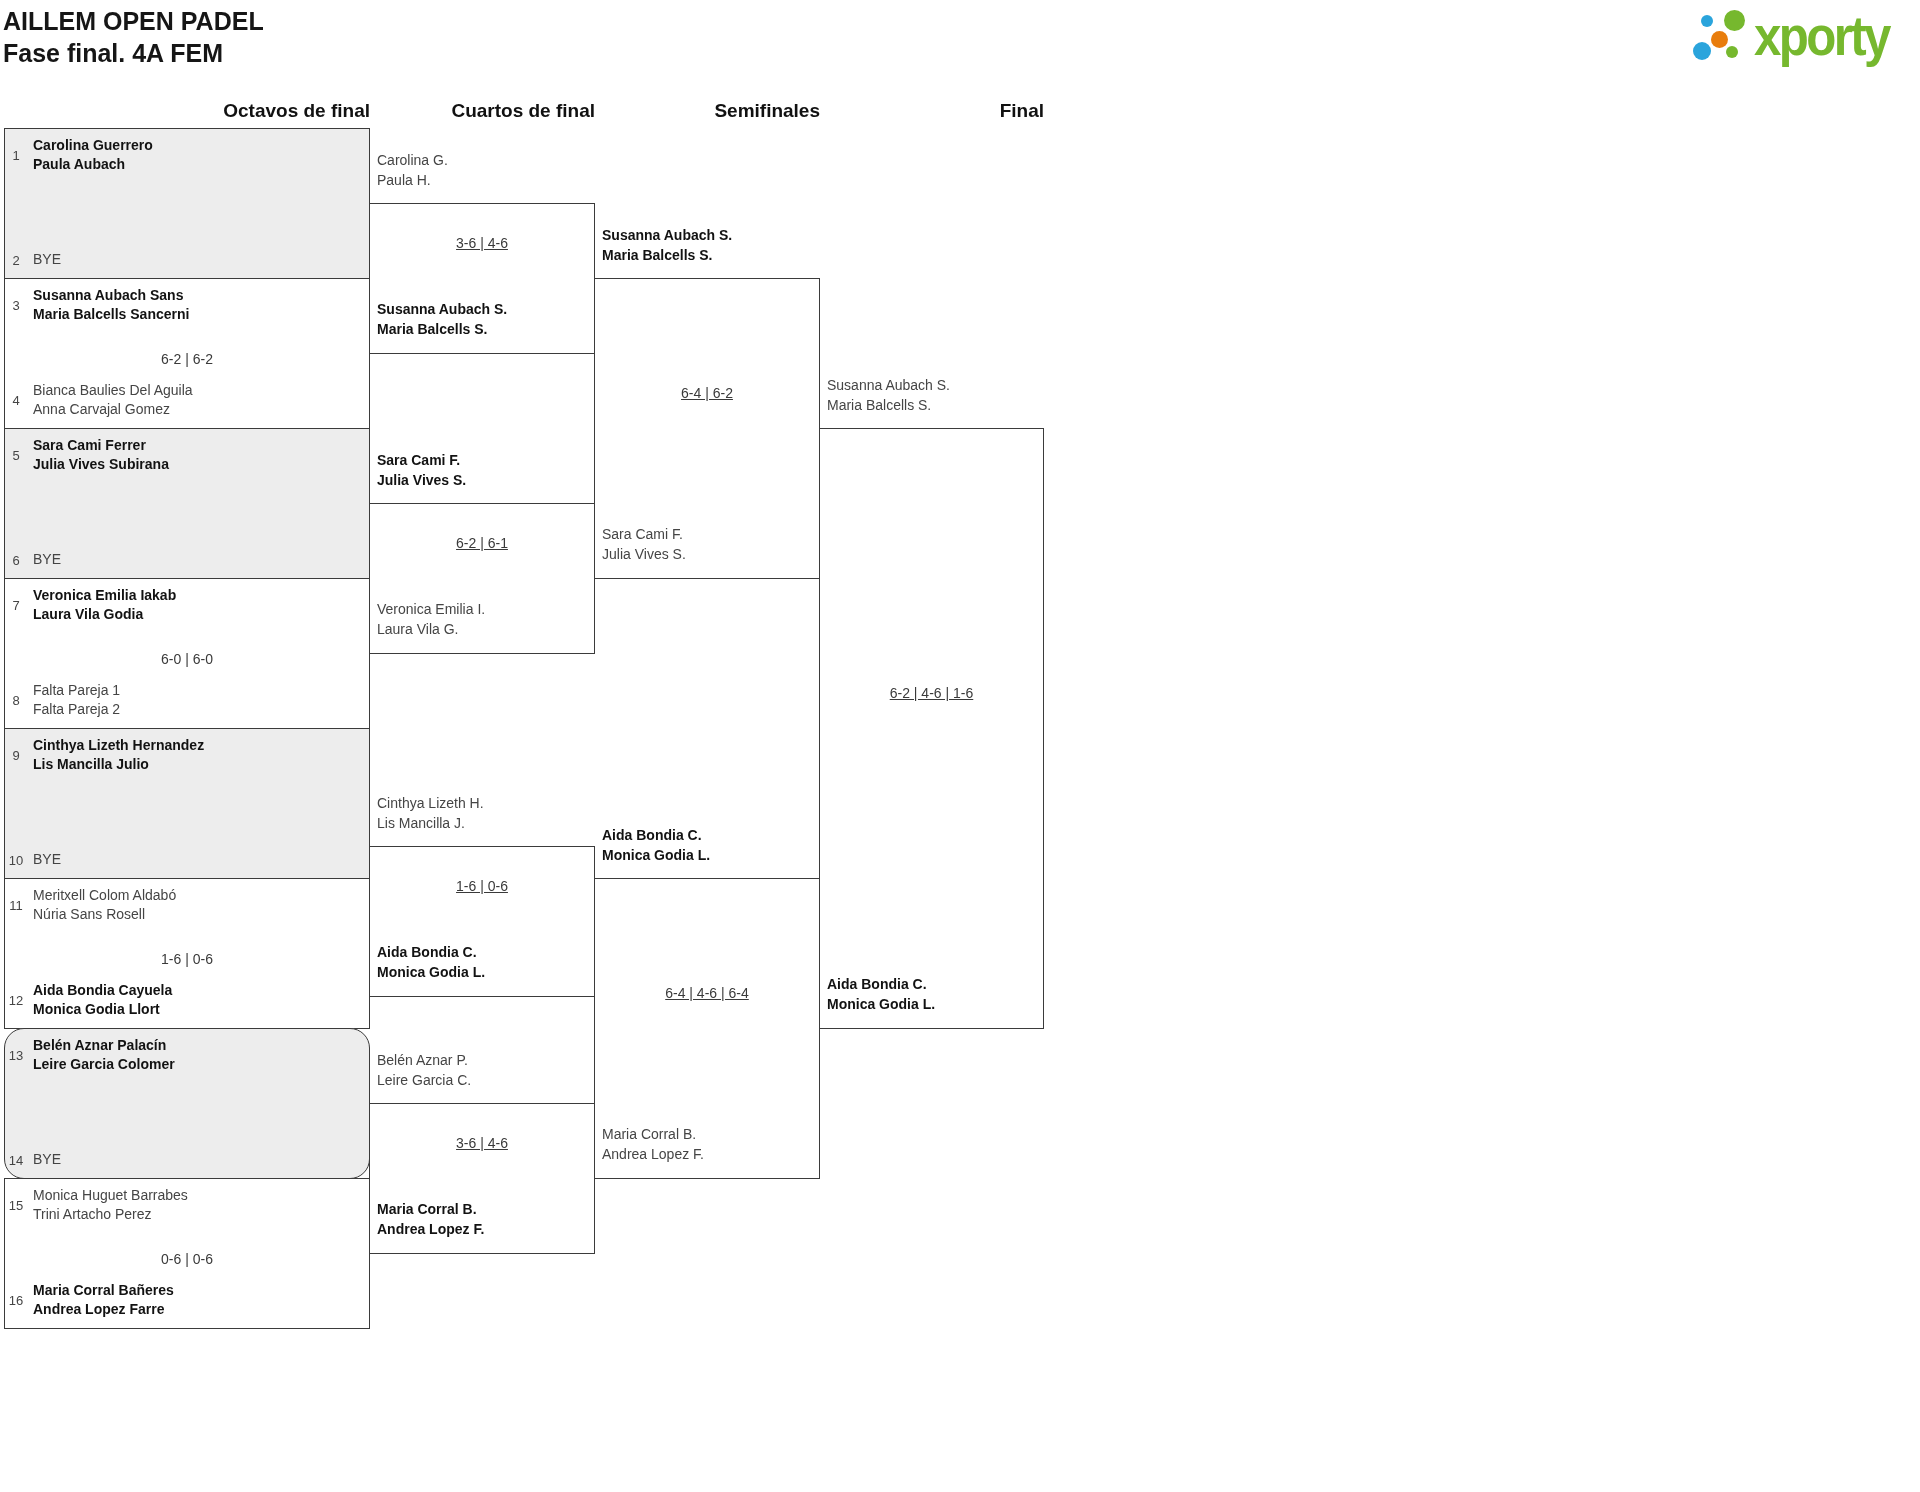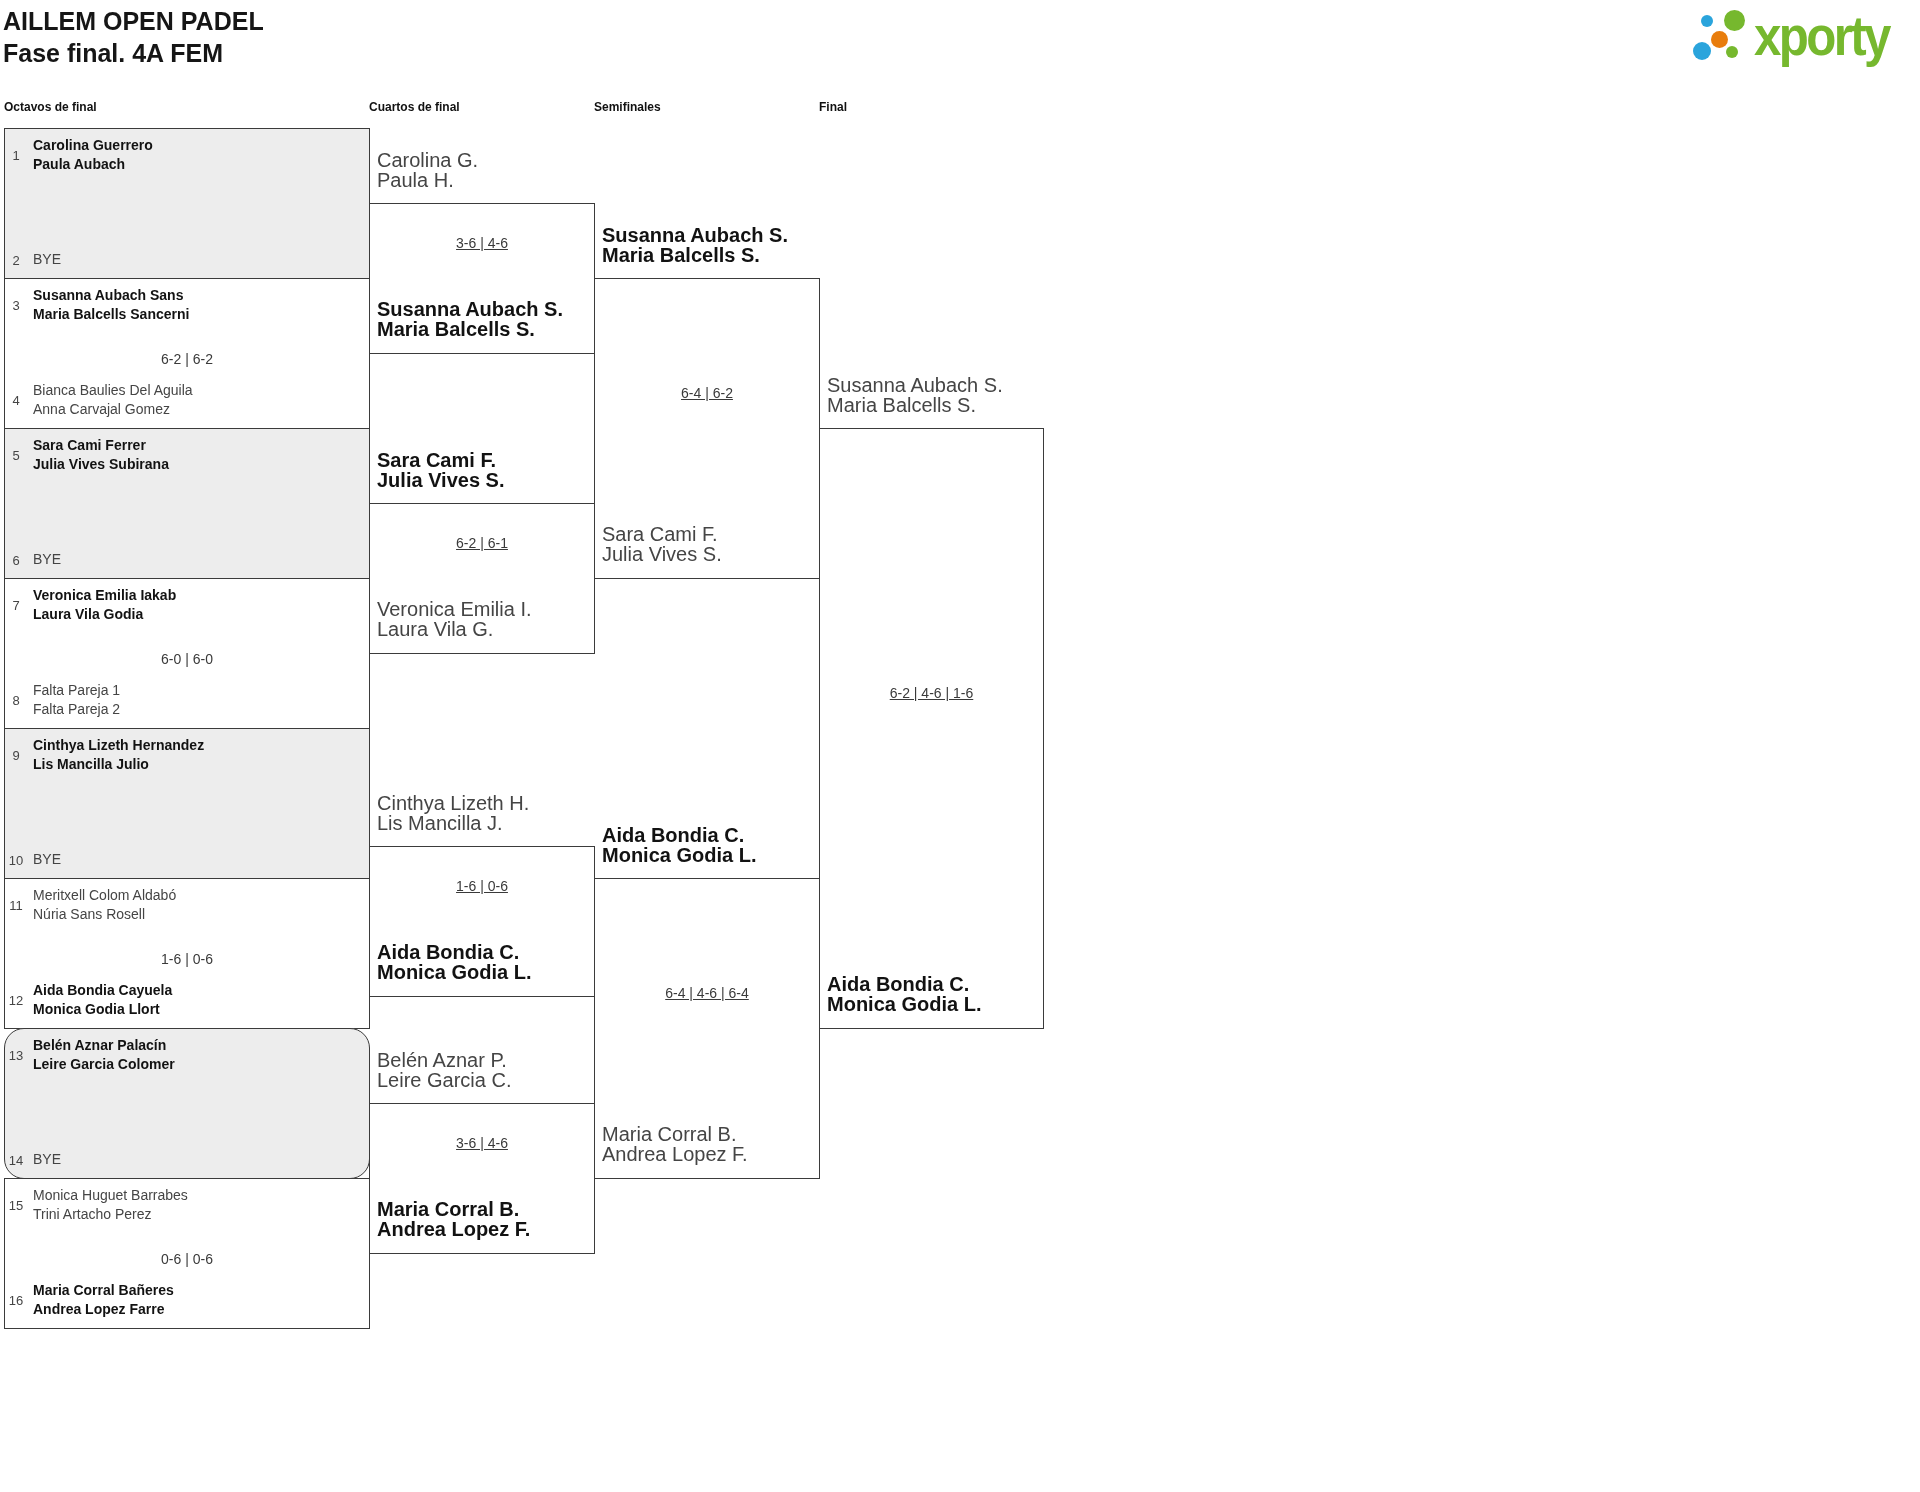--- a/index.html
+++ b/index.html
@@ -15,21 +15,21 @@
   .dot.blue-s {left:11px;top:15px;width:12px;height:12px;background:#2aa4dc;}
   .dot.green-b{left:34px;top:10px;width:21px;height:21px;background:#76b82e;}
   .dot.orange {left:21px;top:31px;width:17px;height:17px;background:#e87d0d;}
   .dot.blue-b {left:3px; top:42px;width:18px;height:18px;background:#2aa4dc;}
   .dot.green-s{left:36px;top:46px;width:12px;height:12px;background:#76b82e;}
   .wordmark{
     position:absolute;left:64px;top:8px;font-size:56px;font-weight:700;color:#76b82e;
     letter-spacing:-3px;transform:scaleX(.88);transform-origin:left top;line-height:1;
   }
   
-  .rh{position:absolute;top:100px;font-size:12px;font-weight:600;color:#111;text-align:left;}
+  .rh{position:absolute;top:100px;font-size:19px;font-weight:600;color:#111;text-align:right;}
   .rh.r0{left:4px;  width:366px;}
   .rh.r1{left:369px;width:226px;}
   .rh.r2{left:594px;width:226px;}
   .rh.r3{left:819px;width:225px;}
   
   .match{position:absolute;border:1px solid #3b3b3b;box-sizing:border-box;background:#fff;}
   .match.gray{background:#ededed;}
   .r16{left:4px;width:366px;height:151px;}
   .m1{top:128px;} .m2{top:278px;} .m3{top:428px;} .m4{top:578px;}
   .m5{top:728px;} .m6{top:878px;} .m7{top:1028px;border-radius:20px;} .m8{top:1178px;}
@@ -42,21 +42,21 @@
   .t{position:absolute;left:0;right:4px;padding-left:28px;font-size:14px;line-height:19px;color:#454545;}
   .t.top{top:7px;} .t.bot{bottom:9px;}
   .t.win{font-weight:700;color:#121212;}
   .seed{position:absolute;left:0;top:50%;transform:translateY(-50%);width:22px;text-align:center;
         font-size:13px;color:#454545;font-weight:400;}
   
   .score{position:absolute;left:0;right:0;text-align:center;font-size:14px;line-height:20px;color:#3a3a3a;}
   .r16 .score{top:calc(50% - 5px);}
   .qf .score,.sf .score,.fin .score{top:calc(50% - 46px);text-decoration:underline;}
   
-  .nm{position:absolute;left:7px;font-size:20px;line-height:20px;color:#454545;white-space:nowrap;}
+  .nm{position:absolute;left:7px;font-size:14px;line-height:20px;color:#454545;white-space:nowrap;}
   .nm.top{bottom:calc(100% + 14px);}
   .nm.bot{bottom:14px;}
   .nm.win{font-weight:700;color:#121212;}
 </style>
 </head>
 <body>
 
 <div id="canvas">
 
   <div class="title">

